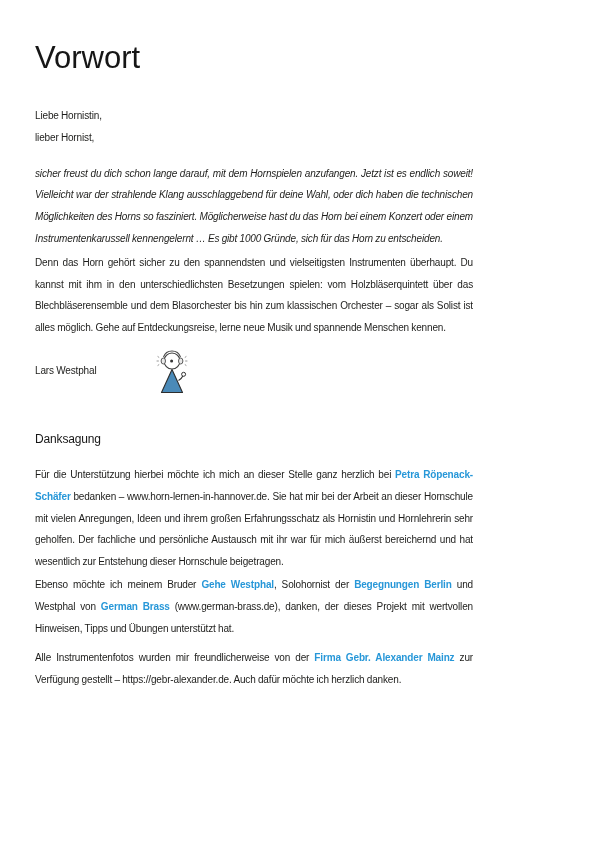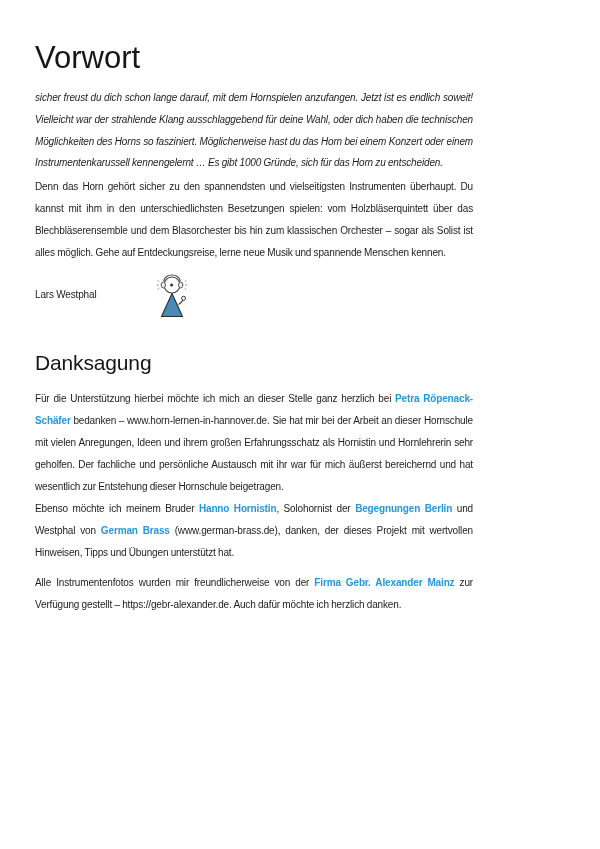--- a/index.html
+++ b/index.html
@@ -39,41 +39,45 @@
     margin-top:8px;
     height:47px;
     display:flex;
     align-items:center;
     gap:40px;
   }
   .signature-name{white-space:nowrap;}
   .mascot{margin-left:17px;flex:0 0 auto;}
   .section-title{
     margin:33px 0 0 0;
-    font-size:21px;
+    font-size:12px;
     line-height:24px;
     font-weight:400;
     color:#161616;
   }
   .p-d1{margin-top:11px !important;}
   .p-d2{margin-top:13px !important;}
   .p-d3{margin-top:1px !important;}
   .p-d4{margin-top:8px !important;}
   .accent{
     color:var(--accent,#2797d8);
     font-weight:bold;
   }
 </style>
 </head>
 <body>
 
 <div class="page">
 
   <h1 class="title">Vorwort</h1>
 
+  <div class="salutation">
+    <div>Liebe Hornistin,</div>
+    <div>lieber Hornist,</div>
+  </div>
 
   <p class="body-par p-v1"><span>sicher freust du dich schon lange darauf, mit dem Hornspielen anzufangen. Jetzt ist es endlich soweit! Vielleicht war der strahlende Klang ausschlaggebend für deine Wahl, oder dich haben die technischen Möglichkeiten des Horns so fasziniert. Möglicherweise hast du das Horn bei einem Konzert oder einem Instrumentenkarussell ken­nengelernt … Es gibt 1000 Gründe, sich für das Horn zu entscheiden.</span></p>
   <p class="body-par p-v2"><span>Denn das Horn gehört sicher zu den spannendsten und vielseitigsten Instrumenten überhaupt. Du kannst mit ihm in den unterschiedlichsten Besetzungen spielen: vom Holzbläserquintett über das Blechbläserensemble und dem Blasorchester bis hin zum klassischen Orchester – sogar als Solist ist alles möglich. Gehe auf Entdeckungs­reise, lerne neue Musik und spannende Menschen kennen.</span></p>
 
   <div class="signature-row">
     <span class="signature-name">Lars Westphal</span>
     <svg class="mascot" width="36" height="47" viewBox="0 0 36 47" xmlns="http://www.w3.org/2000/svg">
 
       <path d="M9.5 10 A 9 9 0 0 1 26.5 10" fill="none" stroke="#4a4a4a" stroke-width="1.1"></path>
 
@@ -90,16 +94,16 @@
       <polygon points="18,22.5 7.5,45.5 28.5,45.5" stroke="#2d2d2d" stroke-width="1.1" stroke-linejoin="round" fill="#4a8ab8"></polygon>
 
       <path d="M24.5 33.5 C 27 32 28.3 30.5 29.2 28.6" fill="none" stroke="#333333" stroke-width="1.1"></path>
       <circle cx="29.6" cy="27.3" r="2" fill="#ffffff" stroke="#333333" stroke-width="1"></circle>
     </svg>
   </div>
 
   <h2 class="section-title">Danksagung</h2>
 
   <p class="body-par p-d2"><span>Für die Unterstützung hierbei möchte ich mich an dieser Stelle ganz herzlich bei </span><span class="accent">Petra Röpenack-Schäfer</span><span> be­danken – www.horn-lernen-in-hannover.de. Sie hat mir bei der Arbeit an dieser Hornschule mit vielen Anregun­gen, Ideen und ihrem großen Erfahrungsschatz als Hornistin und Hornlehrerin sehr geholfen. Der fachliche und persönliche Austausch mit ihr war für mich äußerst bereichernd und hat wesentlich zur Entstehung dieser Horn­schule beigetragen.</span></p>
-  <p class="body-par p-d3"><span>Ebenso möchte ich meinem Bruder </span><span class="accent">Hanno Hornistin</span><span>, Solohornist der </span><span class="accent">Begegnungen Berlin</span><span> und Westphal von </span><span class="accent">German Brass</span><span> (www.german-brass.de), danken, der dieses Projekt mit wertvollen Hinweisen, Tipps und Übungen unterstützt hat.</span></p>
+  <p class="body-par p-d3"><span>Ebenso möchte ich meinem Bruder </span><span class="accent">Gehe Westphal</span><span>, Solohornist der </span><span class="accent">Begegnungen Berlin</span><span> und Westphal von </span><span class="accent">German Brass</span><span> (www.german-brass.de), danken, der dieses Projekt mit wertvollen Hinweisen, Tipps und Übungen unterstützt hat.</span></p>
   <p class="body-par p-d4"><span>Alle Instrumentenfotos wurden mir freundlicherweise von der </span><span class="accent">Firma Gebr. Alexander Mainz</span><span> zur Verfügung gestellt – https://gebr-alexander.de. Auch dafür möchte ich herzlich danken.</span></p>
 
 </div>
 
 </body></html>

